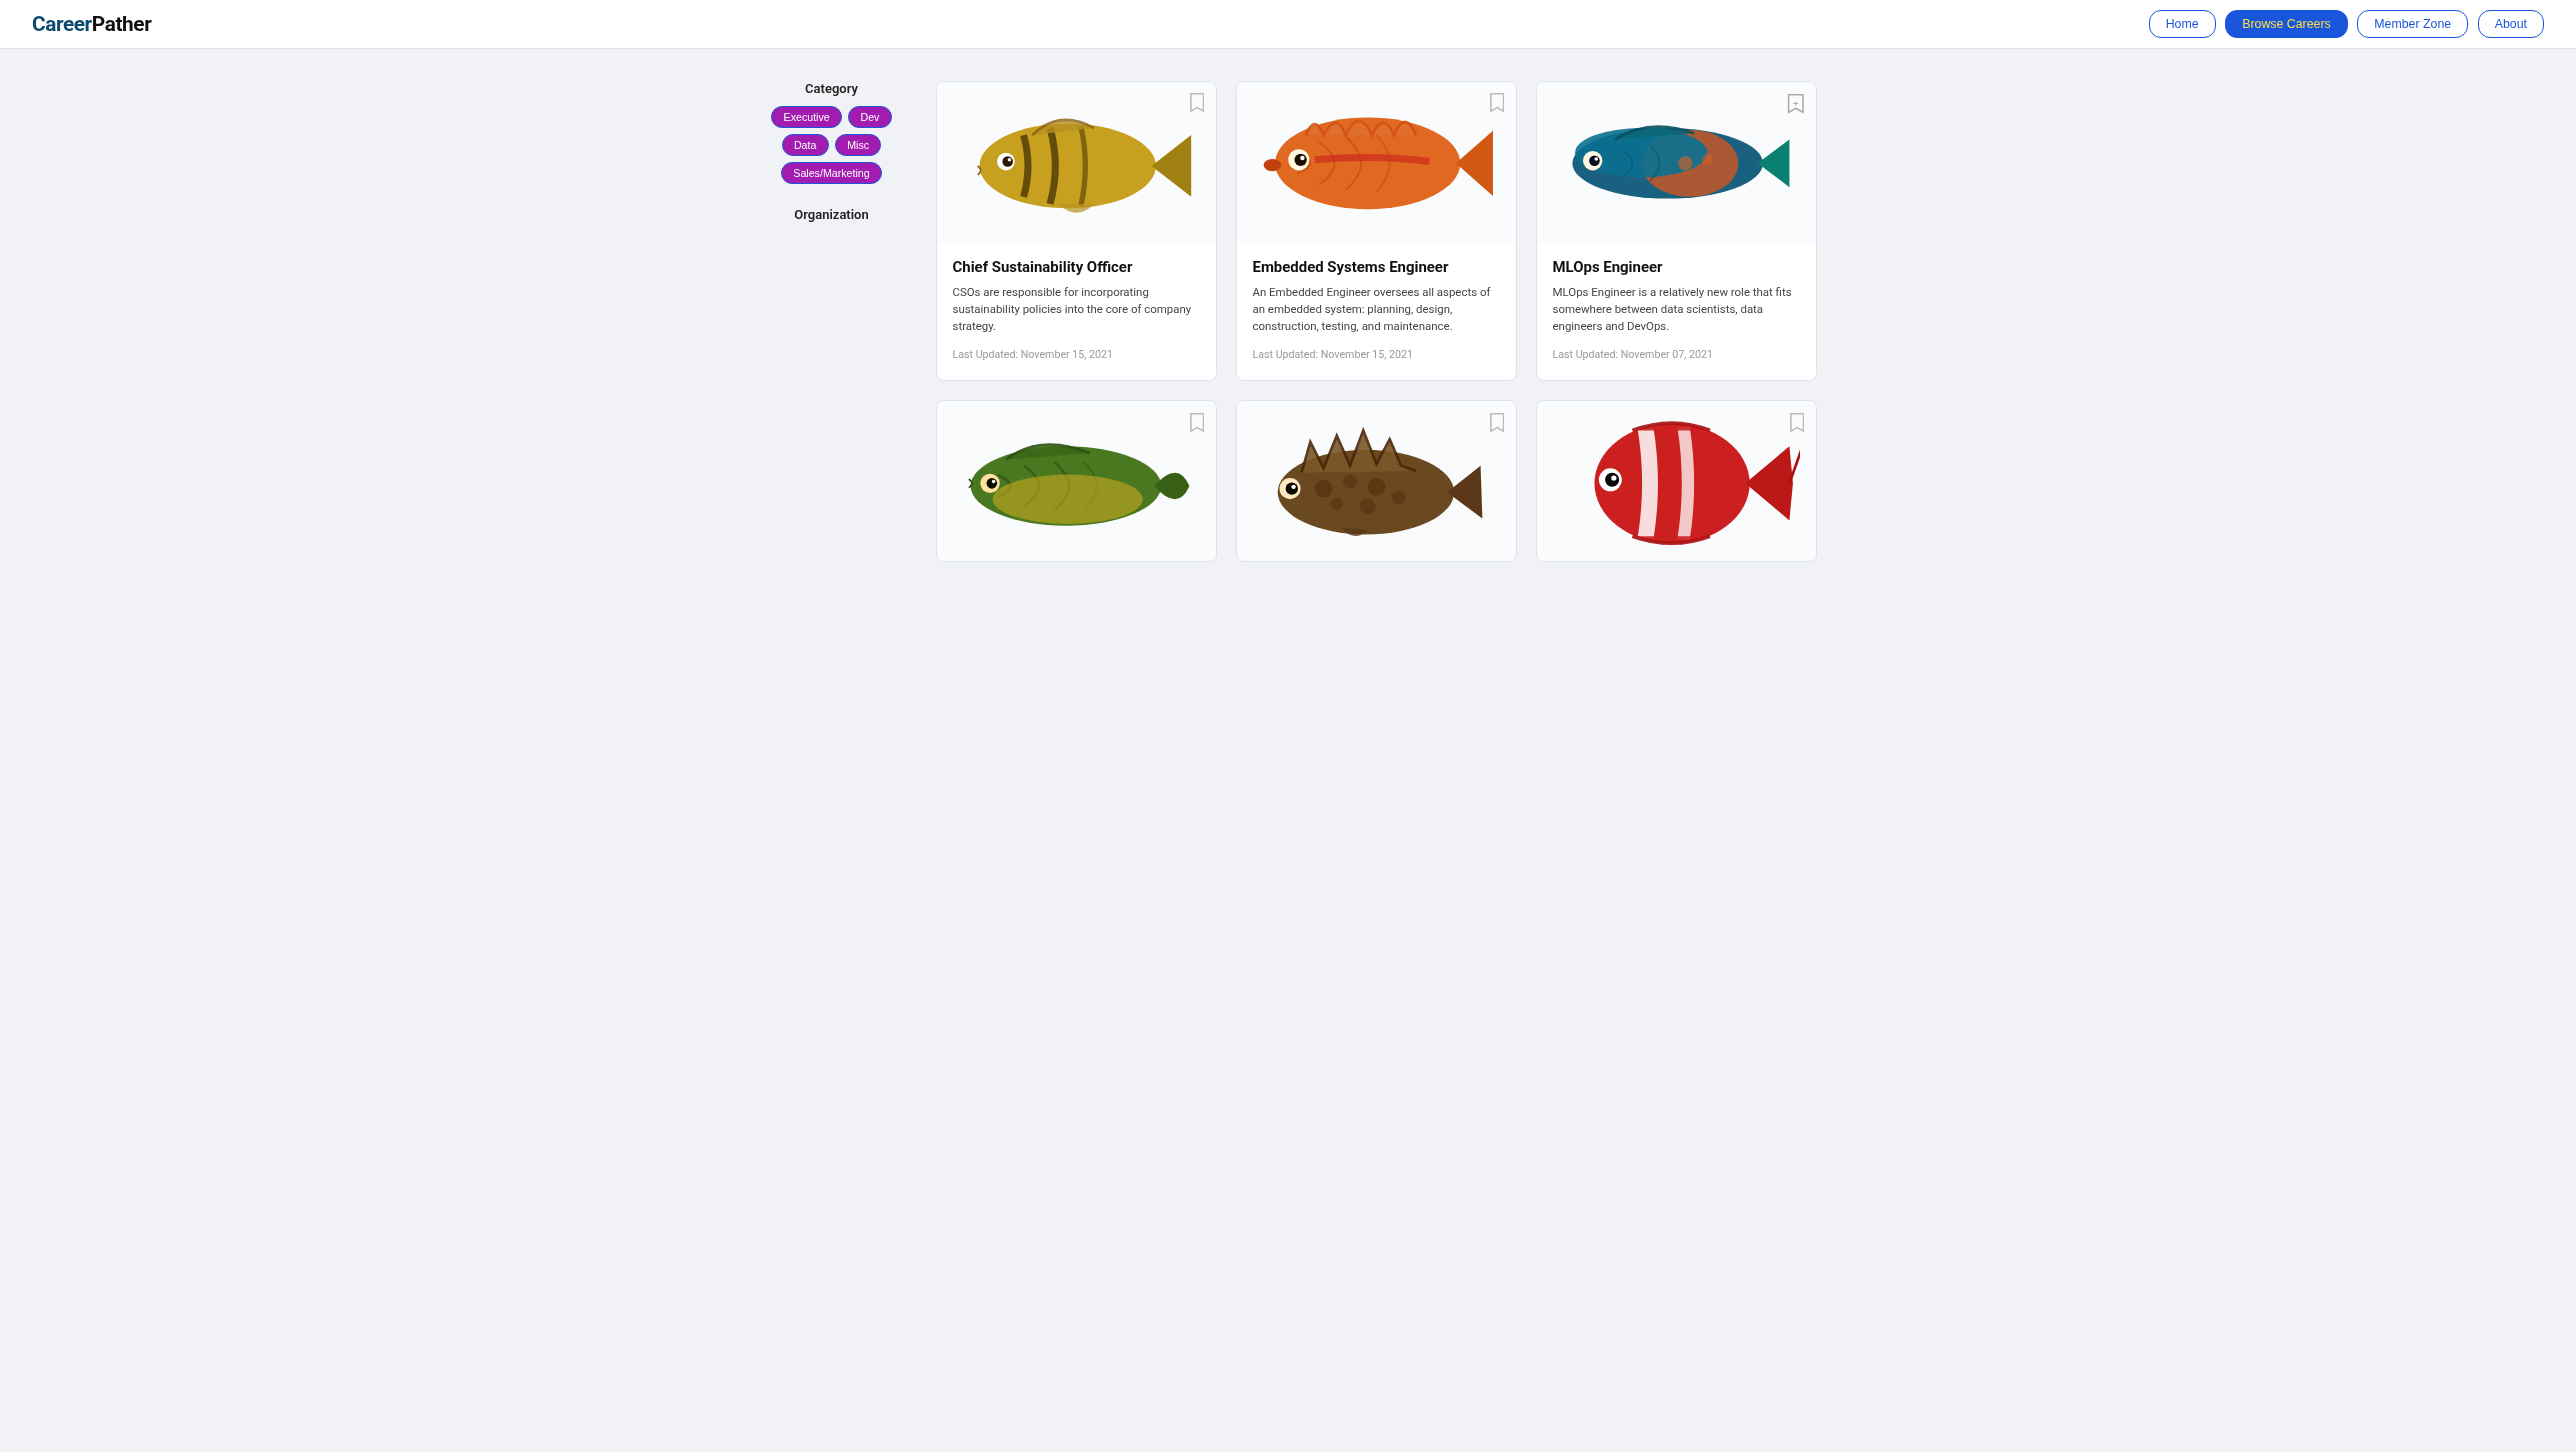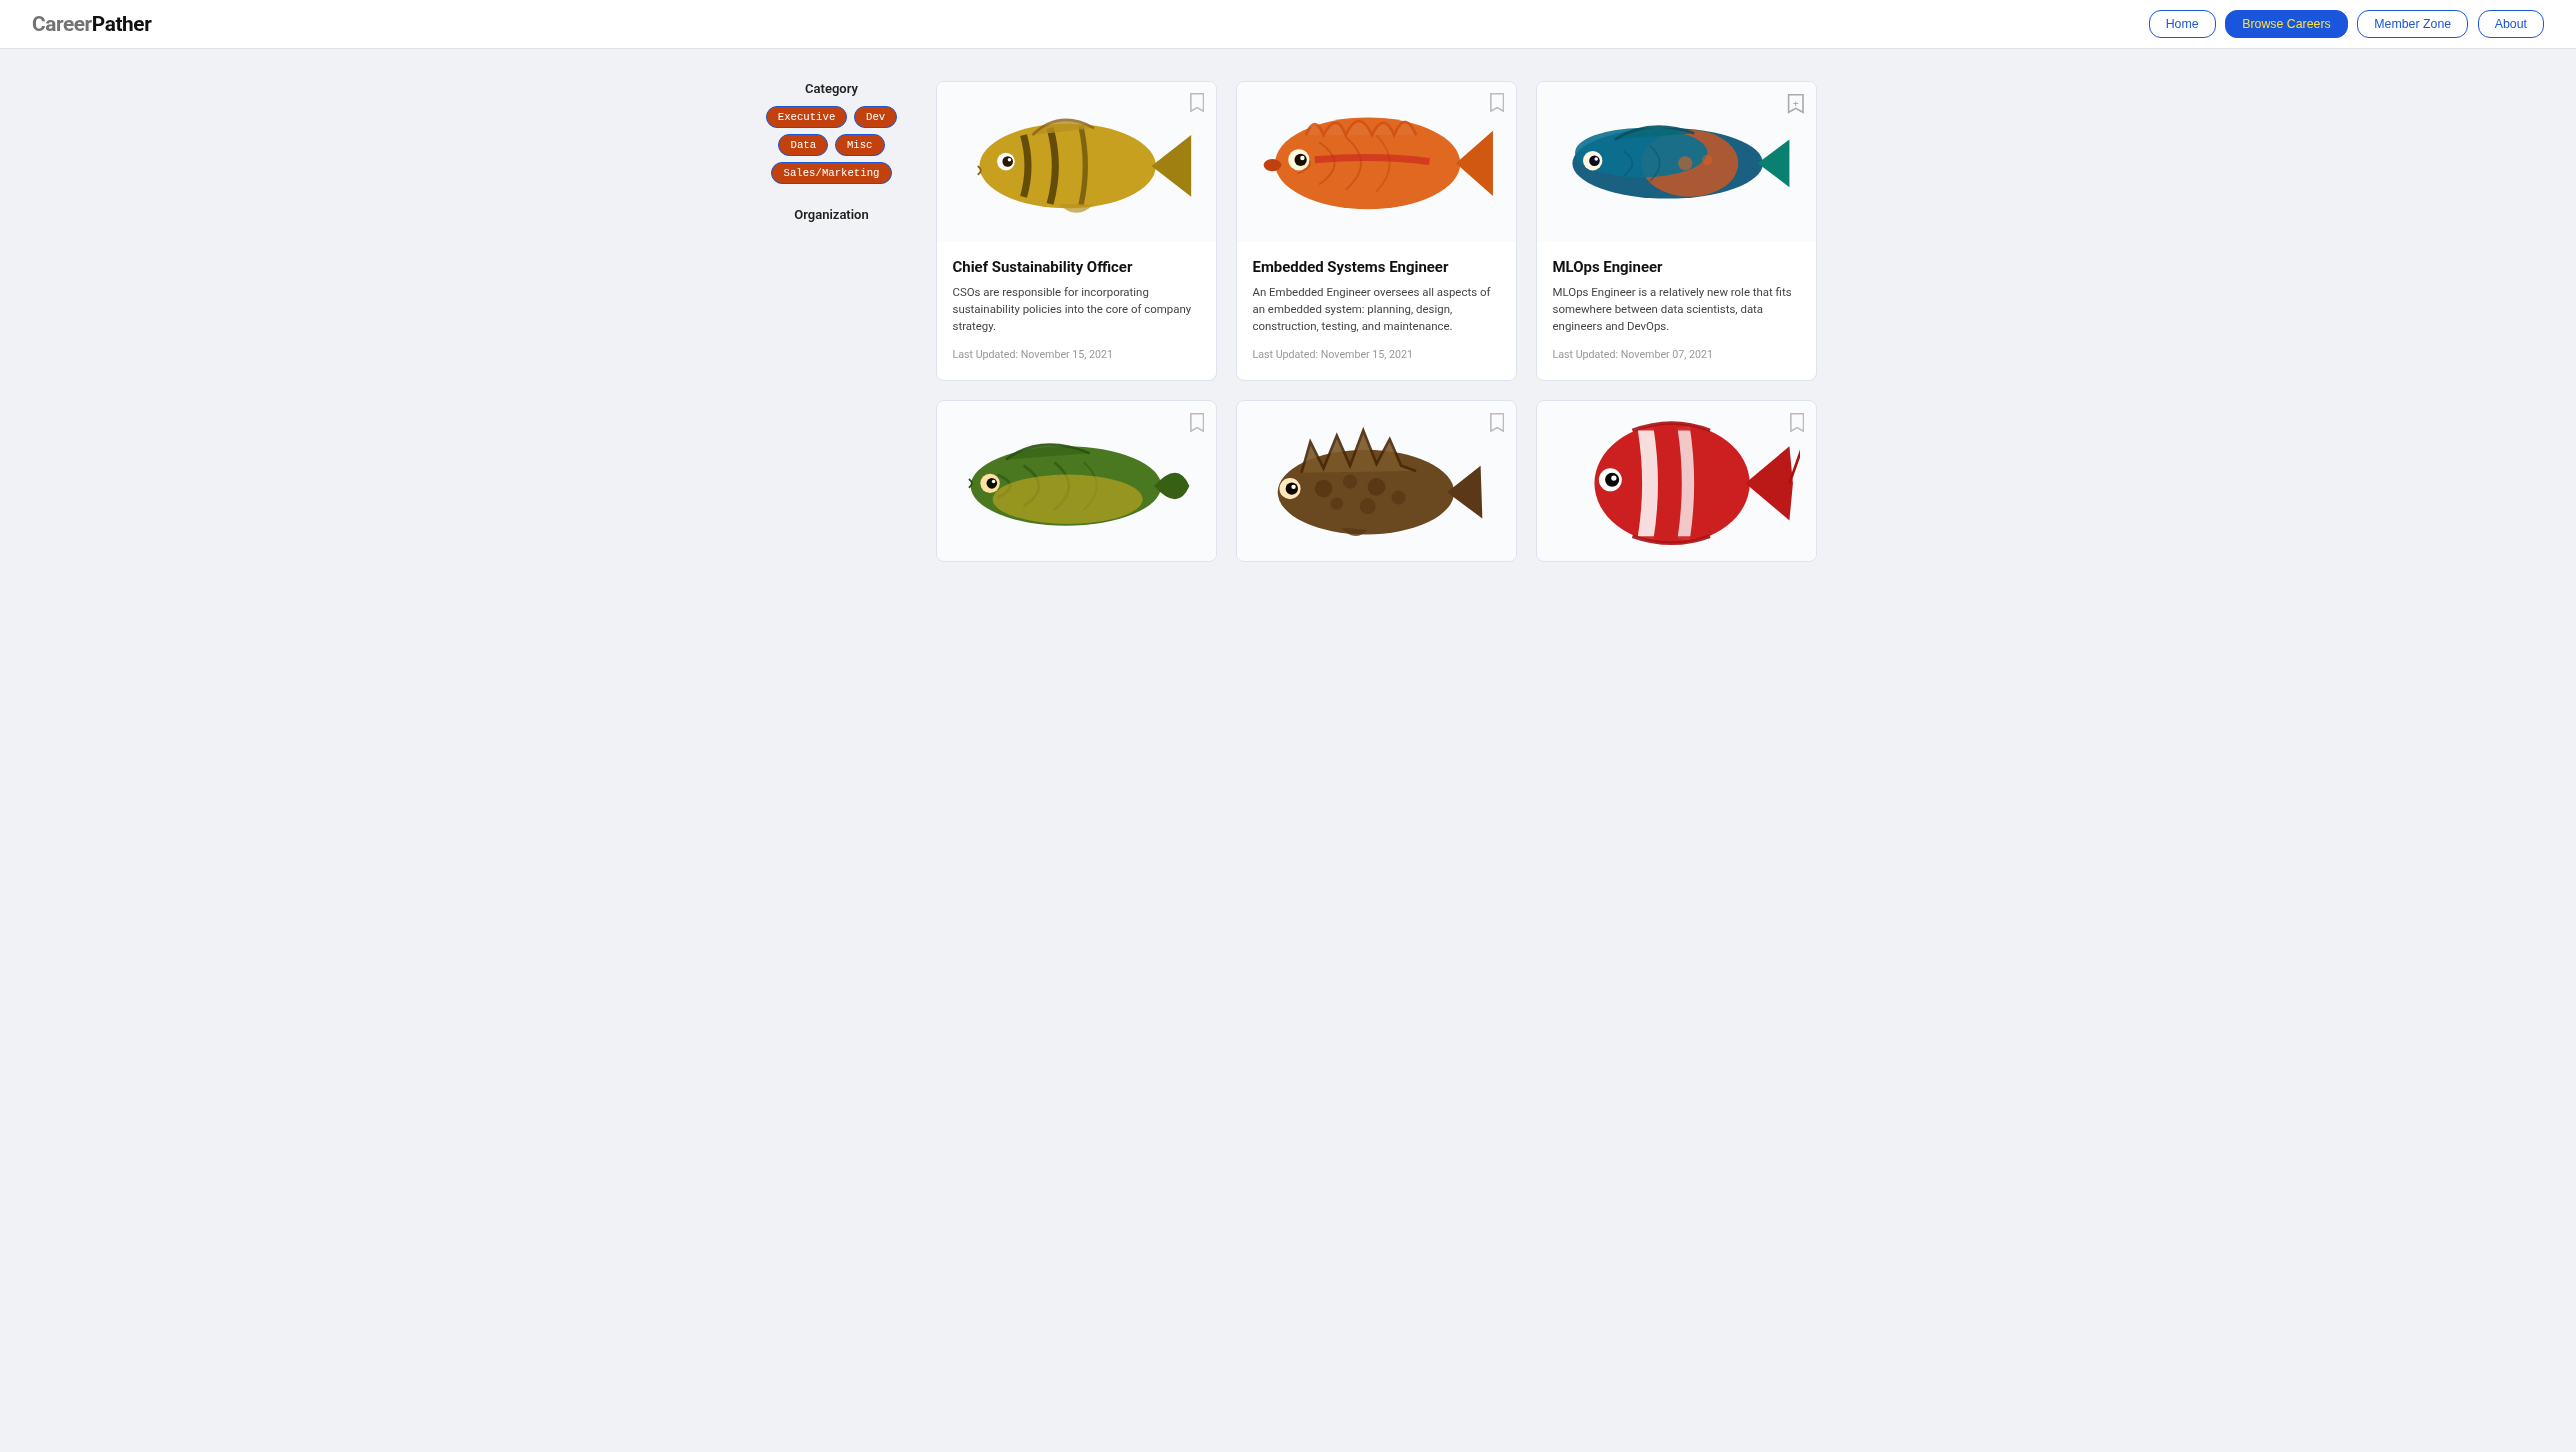--- a/index.html
+++ b/index.html
@@ -12,21 +12,21 @@
       align-items: center;
       justify-content: space-between;
       padding: 9.6px 32px;
       border-bottom: 0.8px solid #e0e0e0;
     }
     .logo {
       font-size: 1.6rem;
       font-weight: 700;
       letter-spacing: -0.4px;
     }
-    .logo-career { color: #737373; }
+    .logo-career { color: #0c4a6e; }
     .logo-pather { color: #111; }
     .nav-links { display: flex; gap: 9.6px; }
     .nav-btn {
       padding: 6.4px 16px;
       border-radius: 12px;
       border: 1.6px solid #1a56db;
       cursor: pointer;
       font-size: 0.95rem;
       font-weight: 400;
       background: #fff;
@@ -70,23 +70,22 @@
       padding: 4px 11.2px;
       border-radius: 16px;
       border: 1.6px solid #1a56db;
       font-size: 0.82rem;
       font-weight: 500;
       cursor: pointer;
       background: #fff;
       color: #1a56db;
     }
     .tag.active {
-      background: #c2410c;
+      background: #a21caf;
       color: #fff;
-      font-family: Liberation Mono, monospace;
     }
 
     
     .main-content { flex: 1; }
     .cards-grid {
       display: grid;
       grid-template-columns: repeat(3, 1fr);
       gap: 19px;
     }
     .card {

